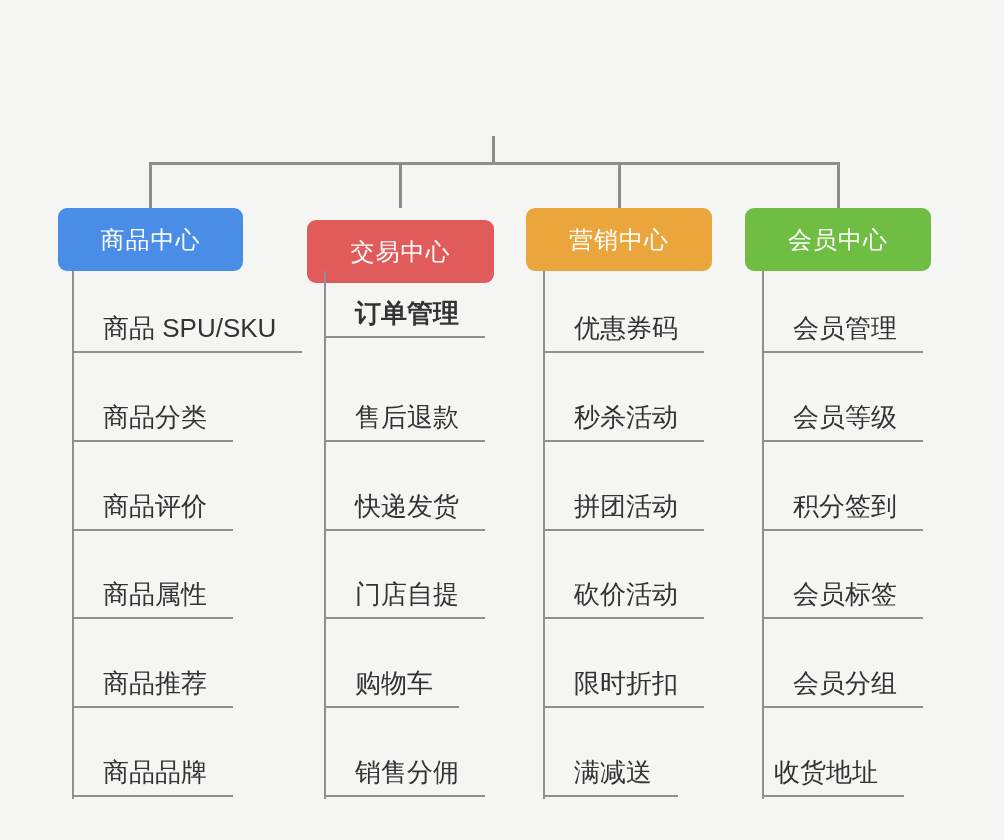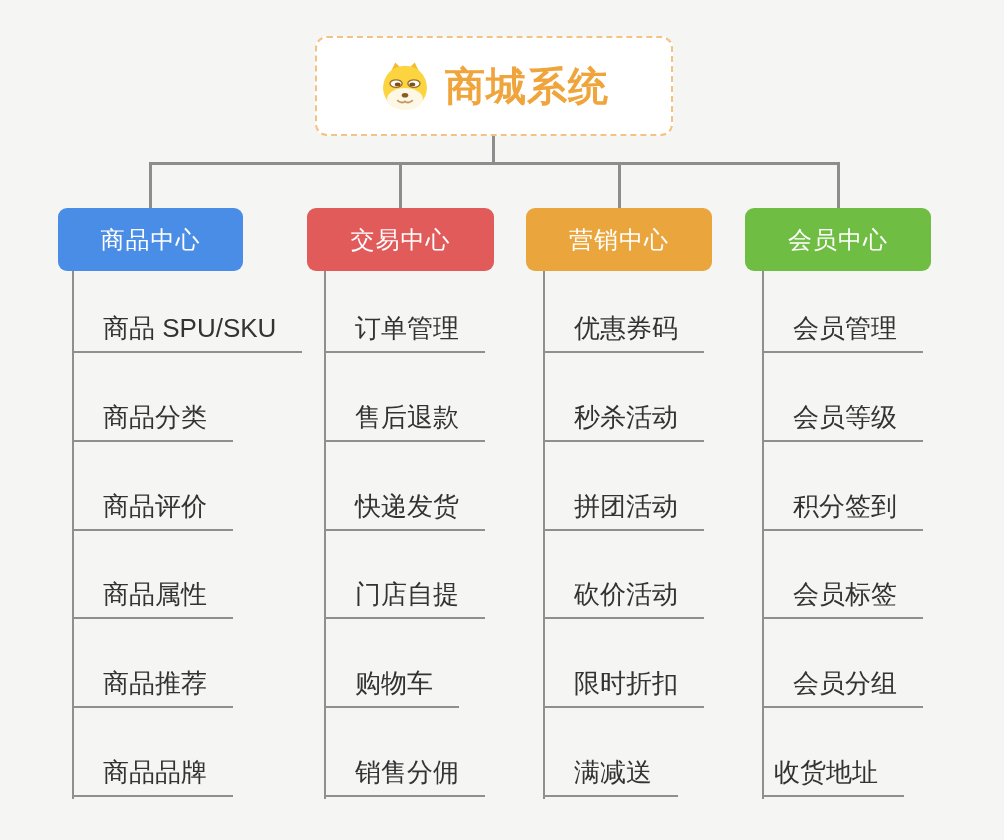--- a/index.html
+++ b/index.html
@@ -34,59 +34,42 @@
     padding:0 26px 7px 31px;border-bottom:2px solid var(--subline);
     font-size:26px;line-height:31px;color:var(--item-text);white-space:nowrap;
   }
   .doge{width:52px;height:52px;display:inline-flex;}
 </style>
 </head>
 <body>
 
 <div class="canvas">
 
-  <div class="root-node">
-    <span class="doge">
-      <svg viewBox="0 0 64 64" width="52" height="52" aria-hidden="true">
-        <polygon points="12,20 20,3 30,13" fill="#F2BC2B"></polygon>
-        <polygon points="52,20 44,3 34,13" fill="#F2BC2B"></polygon>
-        <circle cx="32" cy="34" r="27" fill="#FBD440"></circle>
-        <ellipse cx="32" cy="48" rx="22" ry="13.5" fill="#FDF7E6"></ellipse>
-        <ellipse cx="21" cy="29" rx="7.5" ry="4.6" fill="#FFFFFF" stroke="#9A6A26" stroke-width="1.6"></ellipse>
-        <ellipse cx="43" cy="29" rx="7.5" ry="4.6" fill="#FFFFFF" stroke="#9A6A26" stroke-width="1.6"></ellipse>
-        <ellipse cx="23" cy="30" rx="3.6" ry="2.3" fill="#7D5118"></ellipse>
-        <ellipse cx="41" cy="30" rx="3.6" ry="2.3" fill="#7D5118"></ellipse>
-        <ellipse cx="32" cy="43.5" rx="4" ry="2.8" fill="#8A5B22"></ellipse>
-        <path d="M23,50 q4.5,4 9,1 q4.5,3 9,-1" stroke="#C59A62" stroke-width="2.2" fill="none" stroke-linecap="round"></path>
-      </svg>
-    </span>
-    <span class="root-title">商城系统</span>
-  </div>
 
   <div class="conn stem"></div>
   <div class="conn hbar"></div>
 
   <div id="branches">
       <div class="conn drop" style="left: 149px;"></div>
       <div class="branch-header" style="left: 58px; width: 185px; background: rgb(74, 141, 230);">
         <span class="branch-label">商品中心</span>
       </div>
       <div class="vline" style="left: 72px; top: 271px; height: 528px;"></div>
       <div class="subtopic" style="left: 72px; top: 313px;">商品 SPU/SKU</div>
       <div class="subtopic" style="left: 72px; top: 402px;">商品分类</div>
       <div class="subtopic" style="left: 72px; top: 491px;">商品评价</div>
       <div class="subtopic" style="left: 72px; top: 579px;">商品属性</div>
       <div class="subtopic" style="left: 72px; top: 668px;">商品推荐</div>
       <div class="subtopic" style="left: 72px; top: 757px;">商品品牌</div>
       <div class="conn drop" style="left: 399px;"></div>
-      <div class="branch-header" style="left: 307px; width: 187px; background: rgb(226, 91, 91);">
+      <div class="branch-header" style="left: 307px; width: 187px; background: rgb(226, 91, 91); margin-top: 12px;">
         <span class="branch-label">交易中心</span>
       </div>
       <div class="vline" style="left: 324px; top: 271px; height: 528px;"></div>
-      <div class="subtopic" style="left: 324px; top: 313px;">订单管理</div>
+      <div class="subtopic" style="left: 324px; top: 298px; font-weight: bold;">订单管理</div>
       <div class="subtopic" style="left: 324px; top: 402px;">售后退款</div>
       <div class="subtopic" style="left: 324px; top: 491px;">快递发货</div>
       <div class="subtopic" style="left: 324px; top: 579px;">门店自提</div>
       <div class="subtopic" style="left: 324px; top: 668px;">购物车</div>
       <div class="subtopic" style="left: 324px; top: 757px;">销售分佣</div>
       <div class="conn drop" style="left: 617.5px;"></div>
       <div class="branch-header" style="left: 526px; width: 186px; background: rgb(234, 166, 60);">
         <span class="branch-label">营销中心</span>
       </div>
       <div class="vline" style="left: 543px; top: 271px; height: 528px;"></div>

